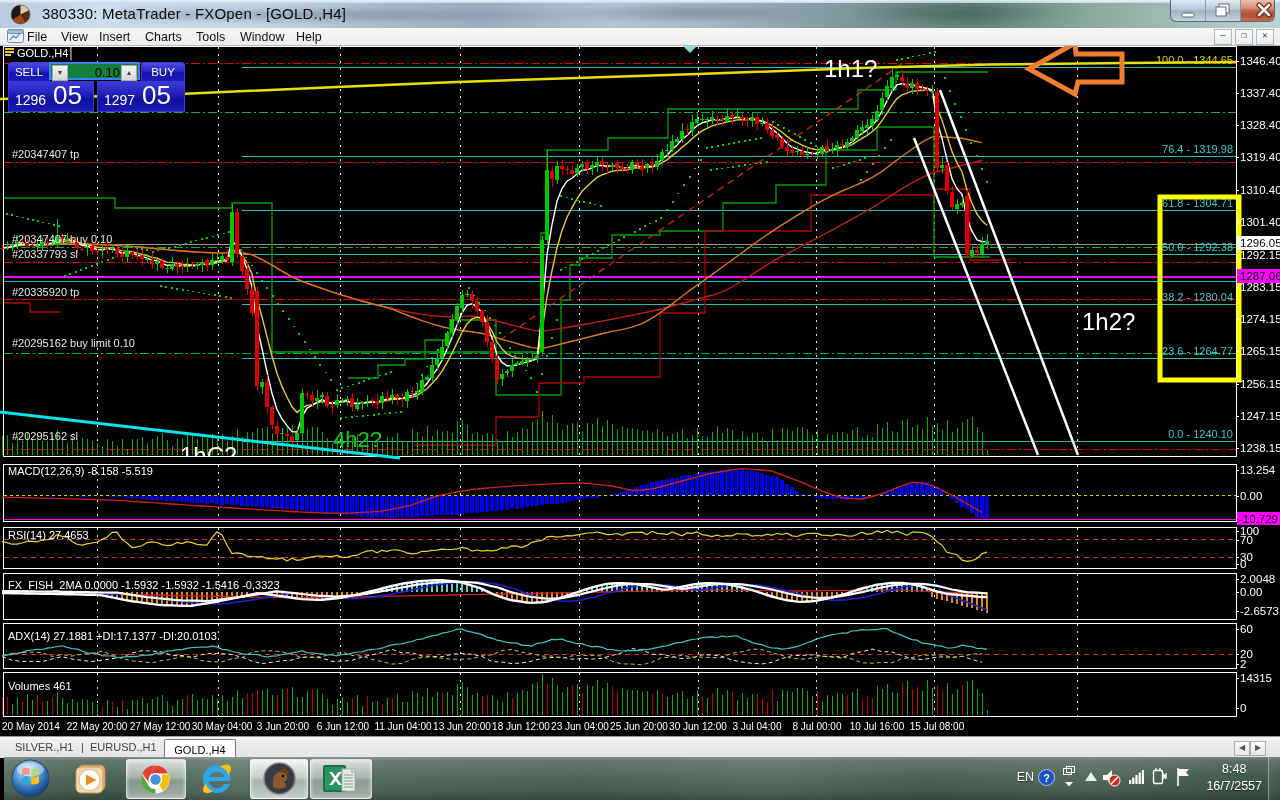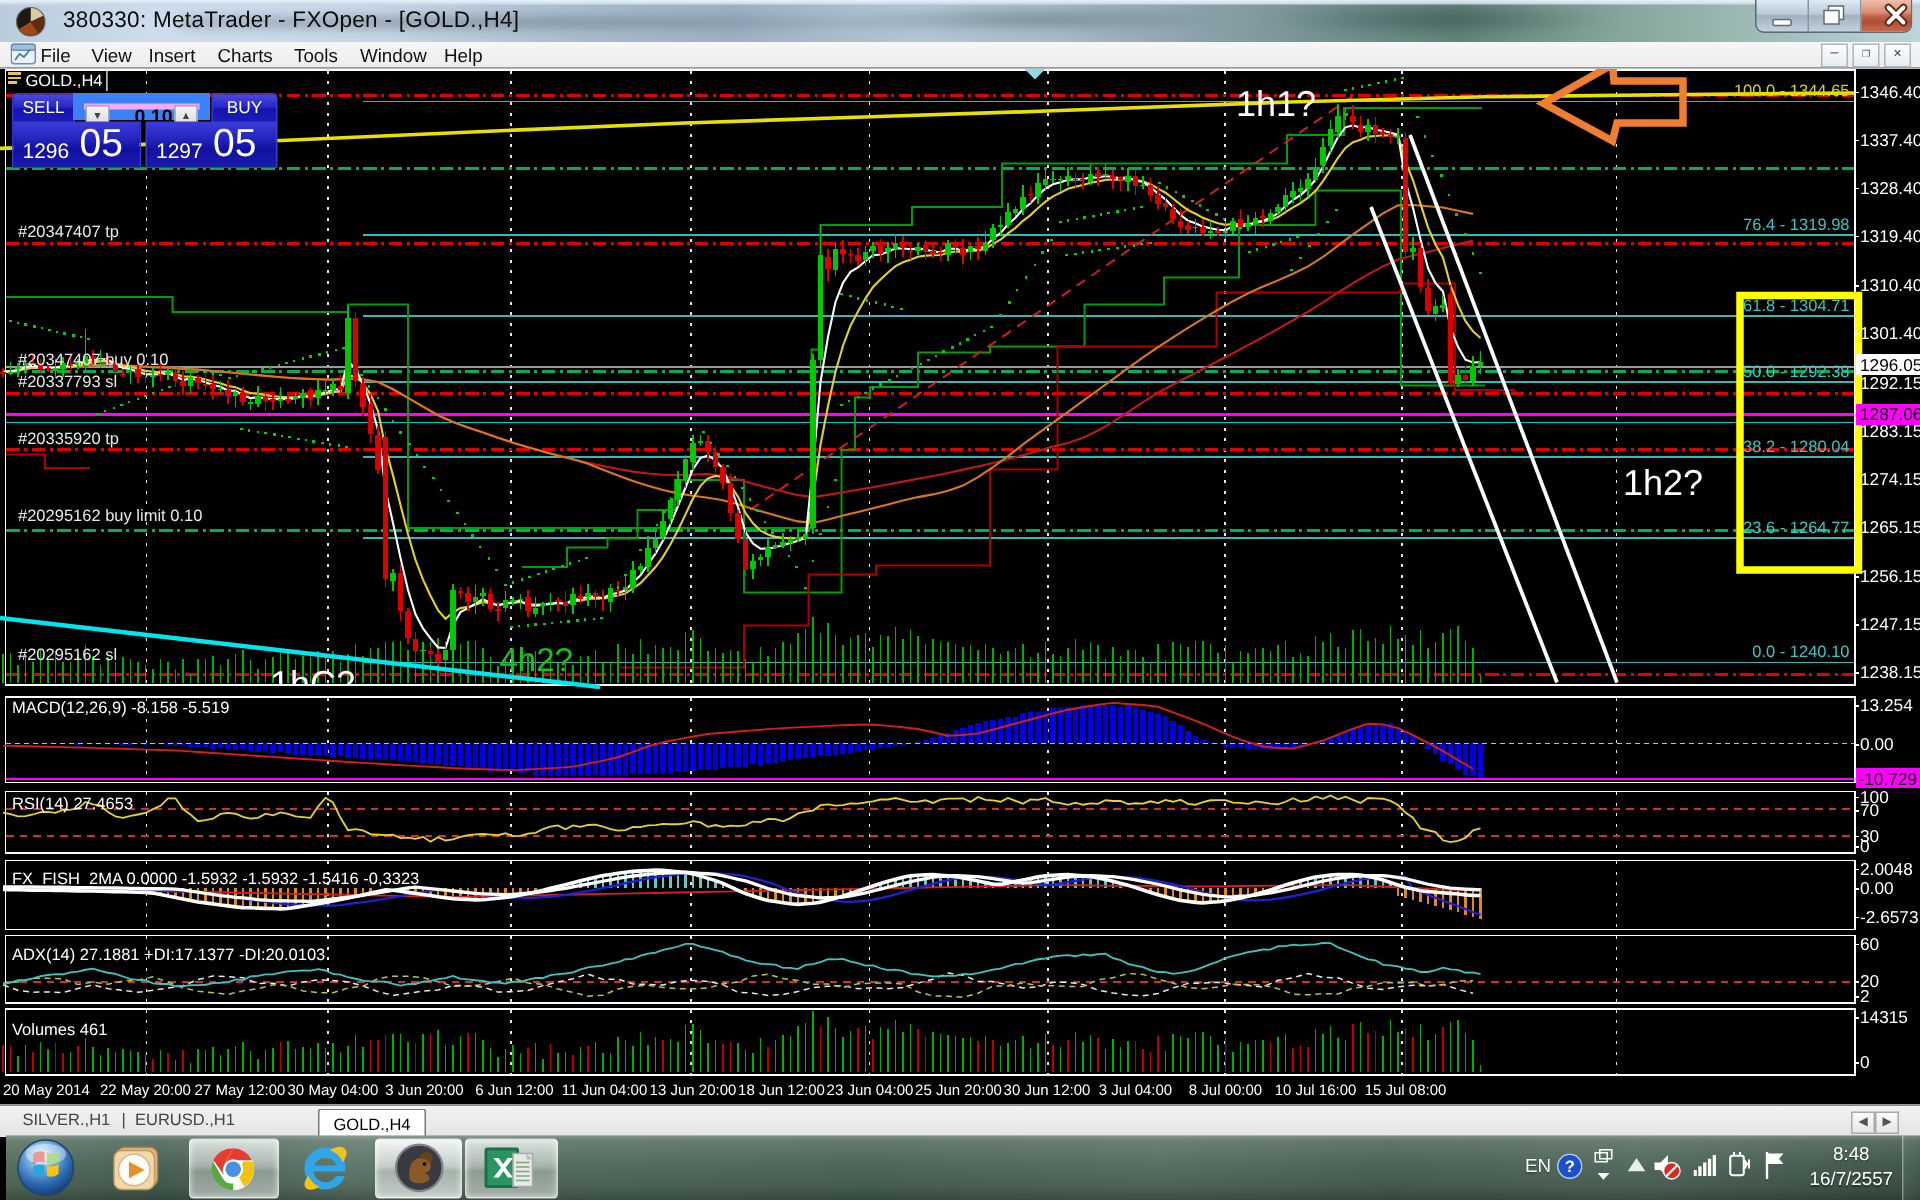--- a/index.html
+++ b/index.html
@@ -23,33 +23,33 @@
 #menubar .mi{position:absolute;top:2px;font-size:12.5px;color:#111;}
 #mdibtns{position:absolute;right:6px;top:1px;display:flex;gap:3px;}
 #mdibtns .mb{width:16px;height:14px;border:1px solid #aab6c0;background:linear-gradient(180deg,#fdfdfd,#e8ecef);color:#444;font-size:9px;line-height:13px;text-align:center;font-family:"Liberation Mono",monospace;}
 
 #chart{position:absolute;left:0;top:46px;width:1280px;height:690px;background:#000;}
 
 #widget{position:absolute;left:8px;top:16px;width:175px;height:48px;font-family:"Liberation Sans",sans-serif;}
 #widget .sell,#widget .buy{position:absolute;top:0;height:18px;background:linear-gradient(180deg,#4a4ae0 0%,#2828c8 45%,#1313ad 55%,#1c1cb8 100%);color:#fff;font-size:11.5px;text-align:center;line-height:19px;border:1px solid #3a3ad0;}
 #widget .sell{left:0;width:40px;border-radius:3px 0 0 0;}
 #widget .buy{left:133px;width:42px;border-radius:0 3px 0 0;}
-#widget .spin{position:absolute;left:41px;top:0;width:91px;height:18px;background:#f0abfc;border:7px solid #3b82f6;box-sizing:border-box;font-weight:bold;}
+#widget .spin{position:absolute;left:41px;top:0;width:91px;height:18px;background:#15803d;border:2px solid #3b82f6;box-sizing:border-box;}
 #widget .spin .dn{position:absolute;left:1px;top:1px;width:14px;height:14px;background:linear-gradient(180deg,#f4f4f4,#d8d8d8);border:1px solid #aaa;font-size:7px;color:#444;text-align:center;line-height:13px;}
 #widget .spin .up{position:absolute;right:1px;top:1px;width:14px;height:14px;background:linear-gradient(180deg,#f4f4f4,#d8d8d8);border:1px solid #aaa;font-size:7px;color:#444;text-align:center;line-height:13px;}
 #widget .spin .val{position:absolute;right:18px;top:1px;font-size:13px;color:#000;}
 #widget .pbox{position:absolute;top:19px;height:29px;background:linear-gradient(180deg,#3a3ad8 0%,#2222bb 40%,#1111a0 60%,#1a1aae 100%);border:1px solid #3a3ace;color:#fff;}
 #widget .pbox.l{left:0;width:84px;}
 #widget .pbox.r{left:89px;width:86px;}
 #widget .small{position:absolute;left:6px;bottom:3px;font-size:14px;}
 #widget .big{position:absolute;left:44px;top:-2px;font-size:26px;font-weight:400;}
 
 #tabbar{position:absolute;left:0;top:736px;width:1280px;height:21px;background:linear-gradient(180deg,#f2f2f2,#e4e4e4);border-top:1px solid #999;}
 #tabbar .tab{position:absolute;top:4px;font-size:11px;color:#444;}
-#tabbar .active{position:absolute;left:164px;top:2px;width:70px;height:20px;background:#fff;border:1px solid #777;border-bottom:none;border-radius:2px 2px 0 0;text-align:center;font-size:11px;color:#000;line-height:20px;margin-left:48px;}
+#tabbar .active{position:absolute;left:164px;top:2px;width:70px;height:20px;background:#fff;border:1px solid #777;border-bottom:none;border-radius:2px 2px 0 0;text-align:center;font-size:11px;color:#000;line-height:20px;}
 #tabbar .sc{position:absolute;top:4px;width:14px;height:13px;border:1px solid #aaa;background:linear-gradient(180deg,#fbfbfb,#e6e6e6);color:#555;font-size:8px;text-align:center;line-height:12px;}
 
 #taskbar{position:absolute;left:4px;top:757px;width:1280px;height:43px;
 background:linear-gradient(90deg,#57705f 0%,#4a6356 8%,#61796b 18%,#546d5e 30%,#4e6758 45%,#586f62 60%,#4c6455 72%,#546b5e 85%,#3f574a 100%);}
 #taskbar:before{content:"";position:absolute;left:0;top:0;width:100%;height:100%;
 background:linear-gradient(180deg,rgba(255,255,255,.28) 0%,rgba(255,255,255,.12) 8%,rgba(255,255,255,0) 45%,rgba(0,0,0,.12) 80%,rgba(0,0,0,.3) 100%);}
 #taskbar .btn{position:absolute;top:2px;height:38px;border-radius:3px;border:1px solid rgba(255,255,255,.55);
 background:linear-gradient(180deg,rgba(255,255,255,.75),rgba(235,240,238,.55) 45%,rgba(205,215,210,.45) 55%,rgba(225,232,228,.6));box-shadow:inset 0 0 4px rgba(255,255,255,.6);}
 #tray{position:absolute;right:0;top:0;height:43px;color:#fff;}
 #clock{position:absolute;right:22px;top:4px;text-align:center;color:#fff;font-size:12.5px;line-height:17px;text-shadow:0 1px 1px rgba(0,0,0,.5);}

